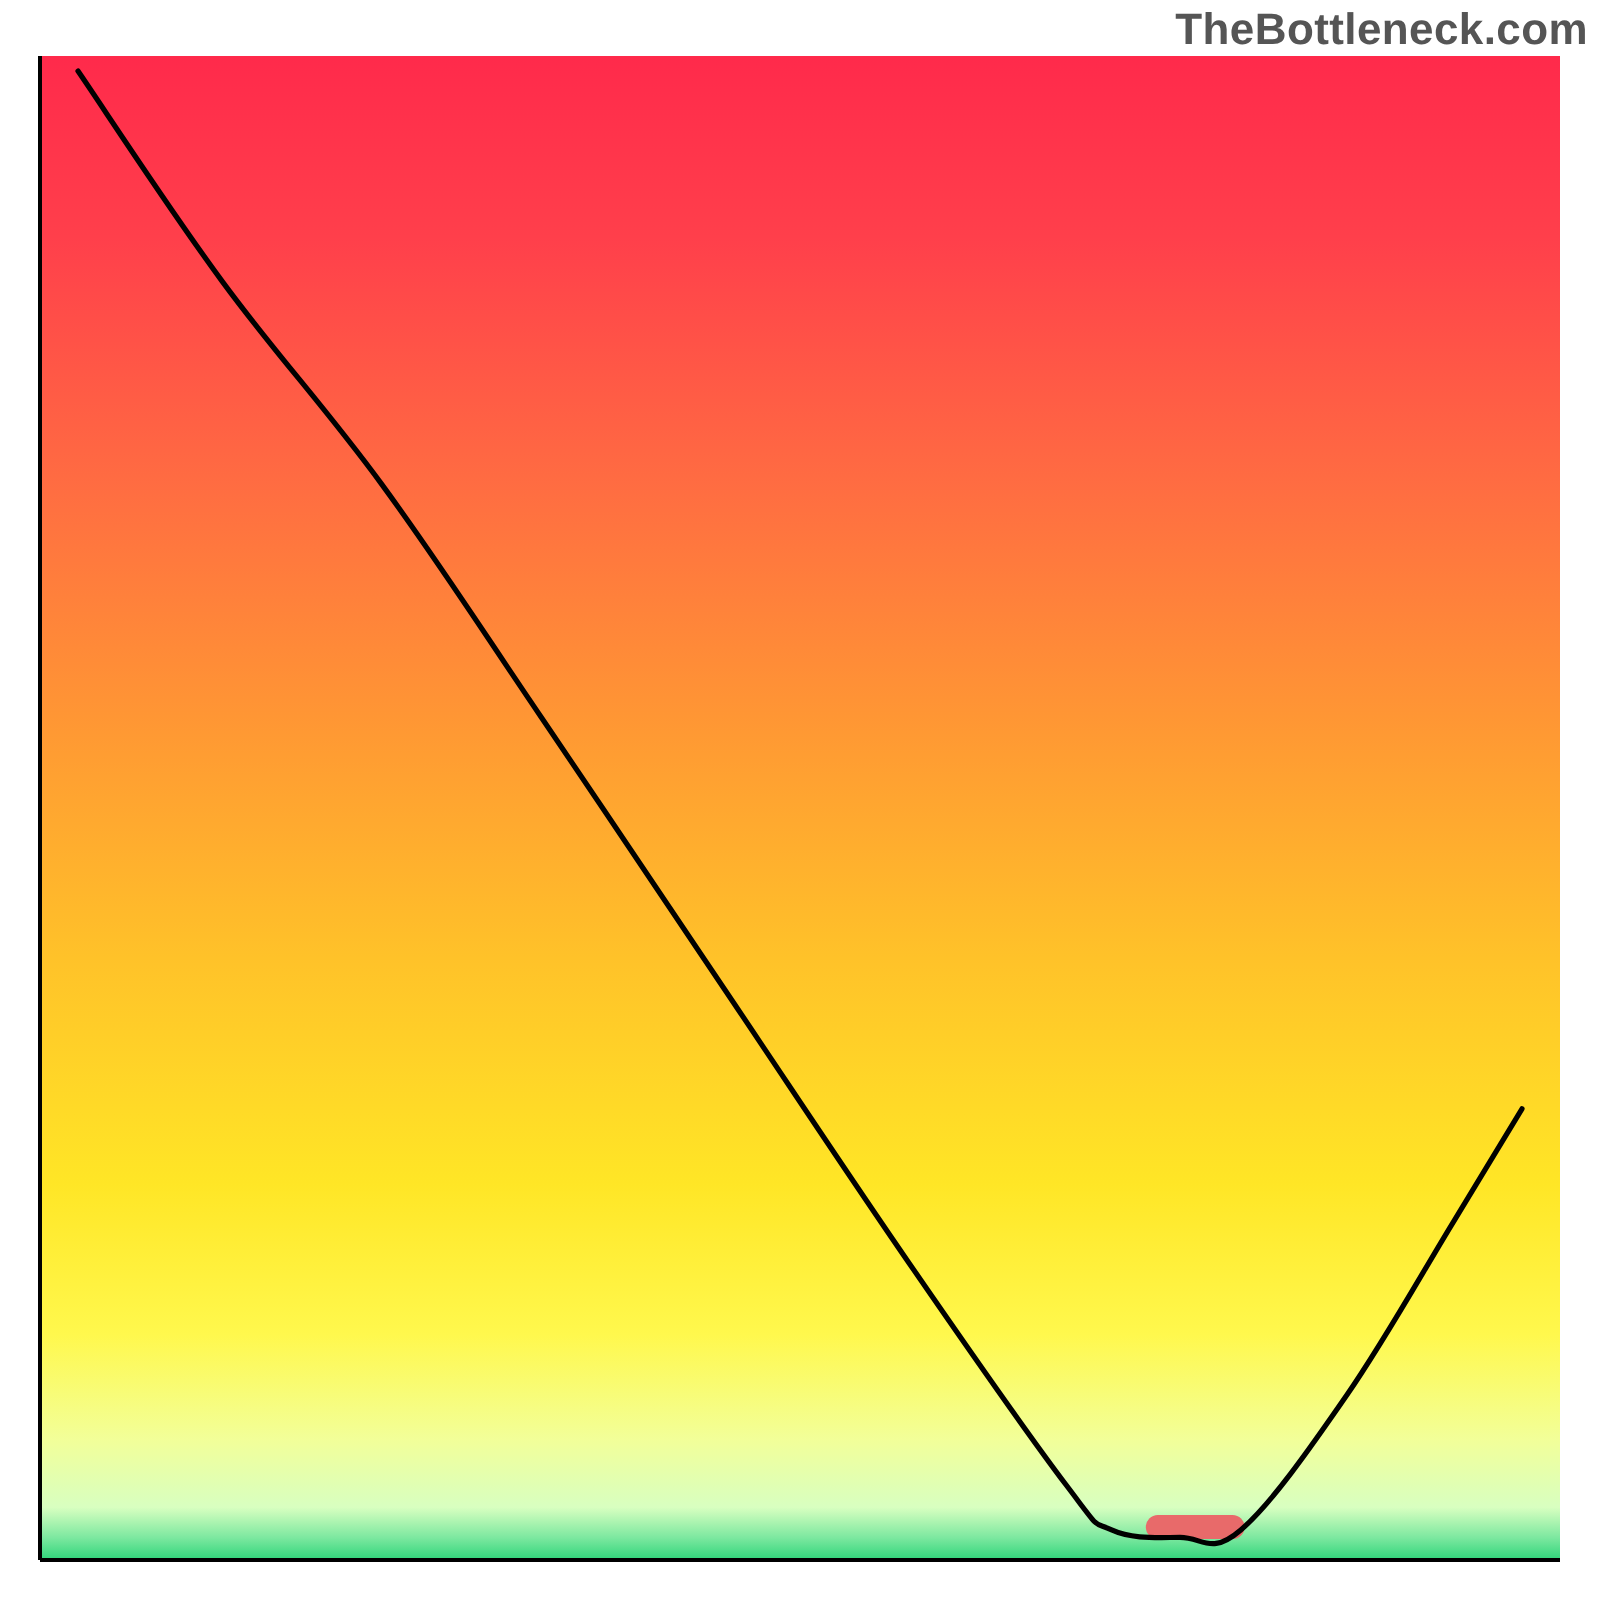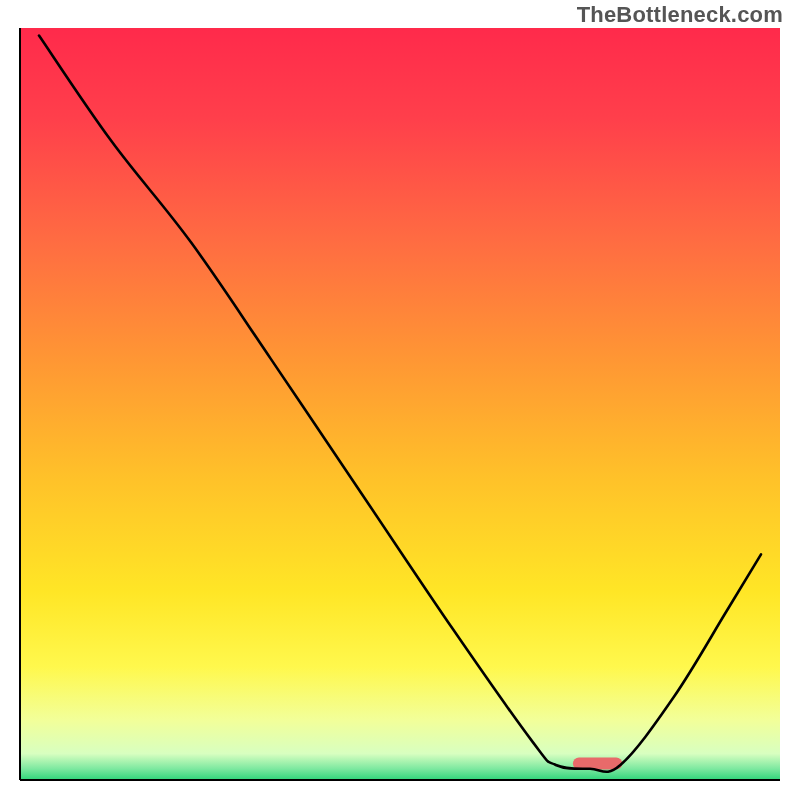--- a/index.html
+++ b/index.html
@@ -11,21 +11,21 @@
     font-family: Arial, Helvetica, sans-serif;
   }
   .chart-container {
     position: relative;
     width: 800px;
     height: 800px;
   }
   .watermark {
     position: absolute;
     top: 2px;
-    right: 17px;
+    right: 6px;
     font-size: 22px;
     font-weight: bold;
     color: #555555;
     letter-spacing: 0.2px;
     z-index: 10;
   }
   svg.chart {
     position: absolute;
     top: 0;
     left: 0;

